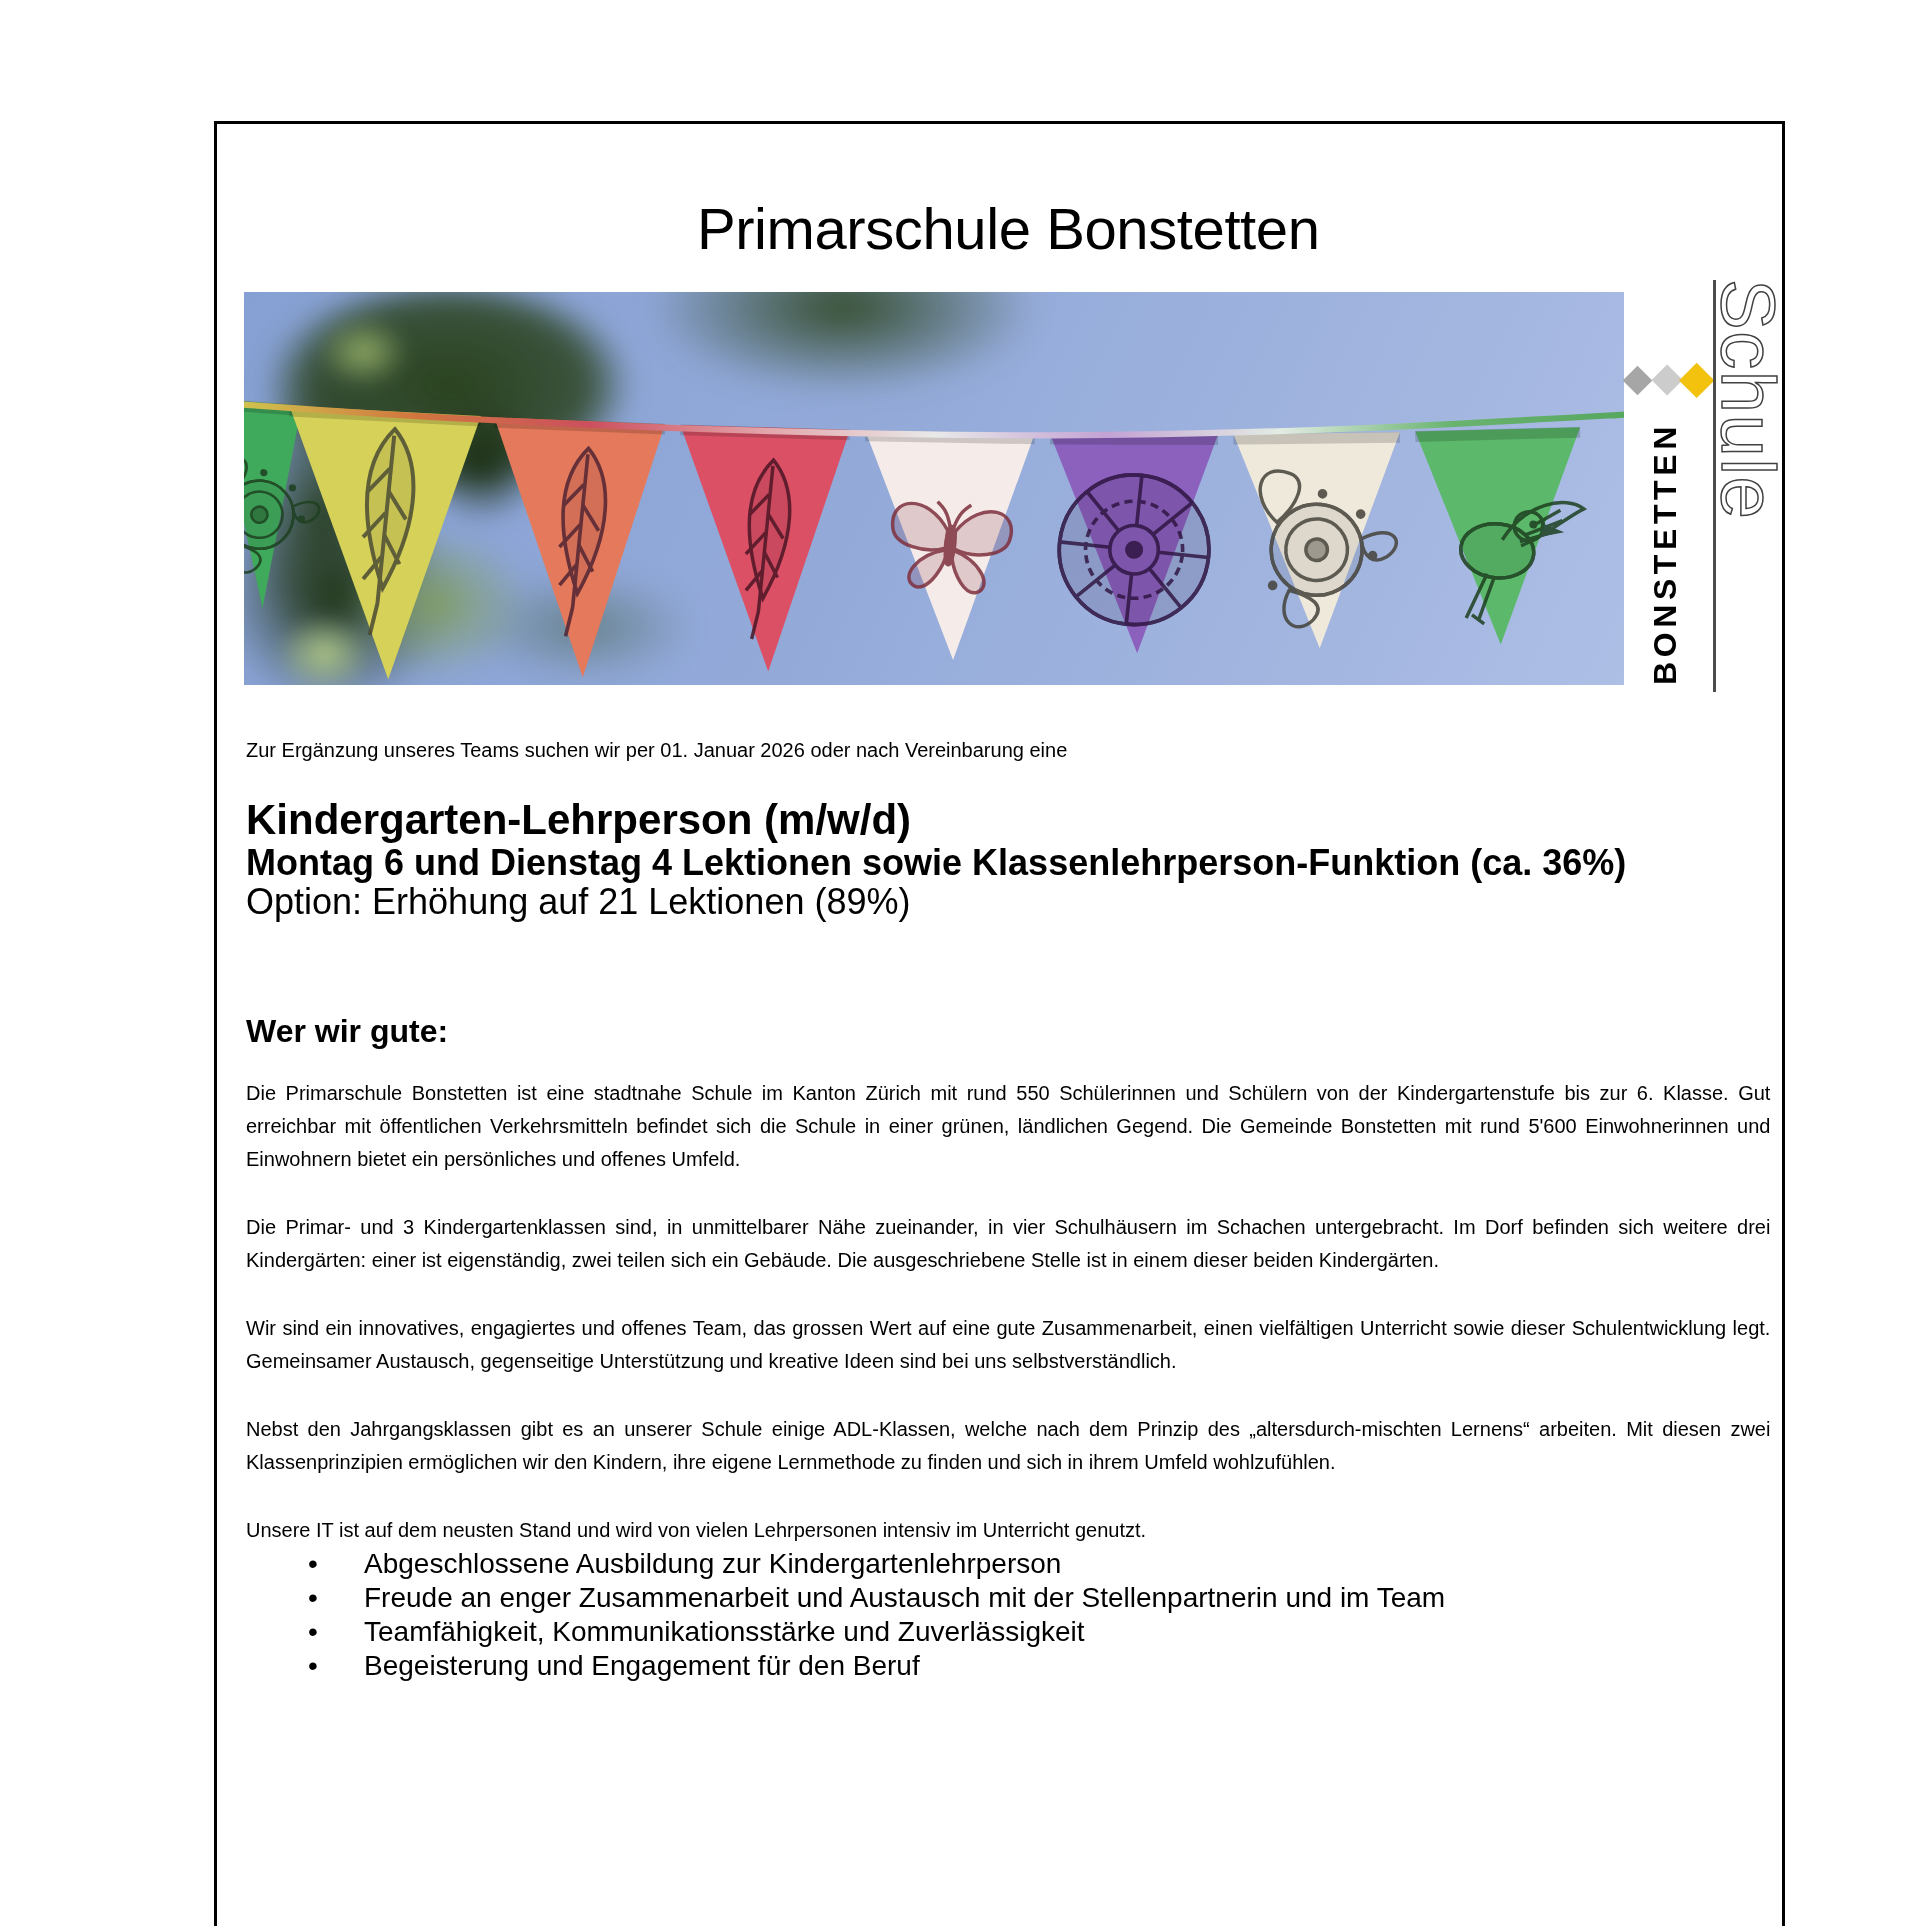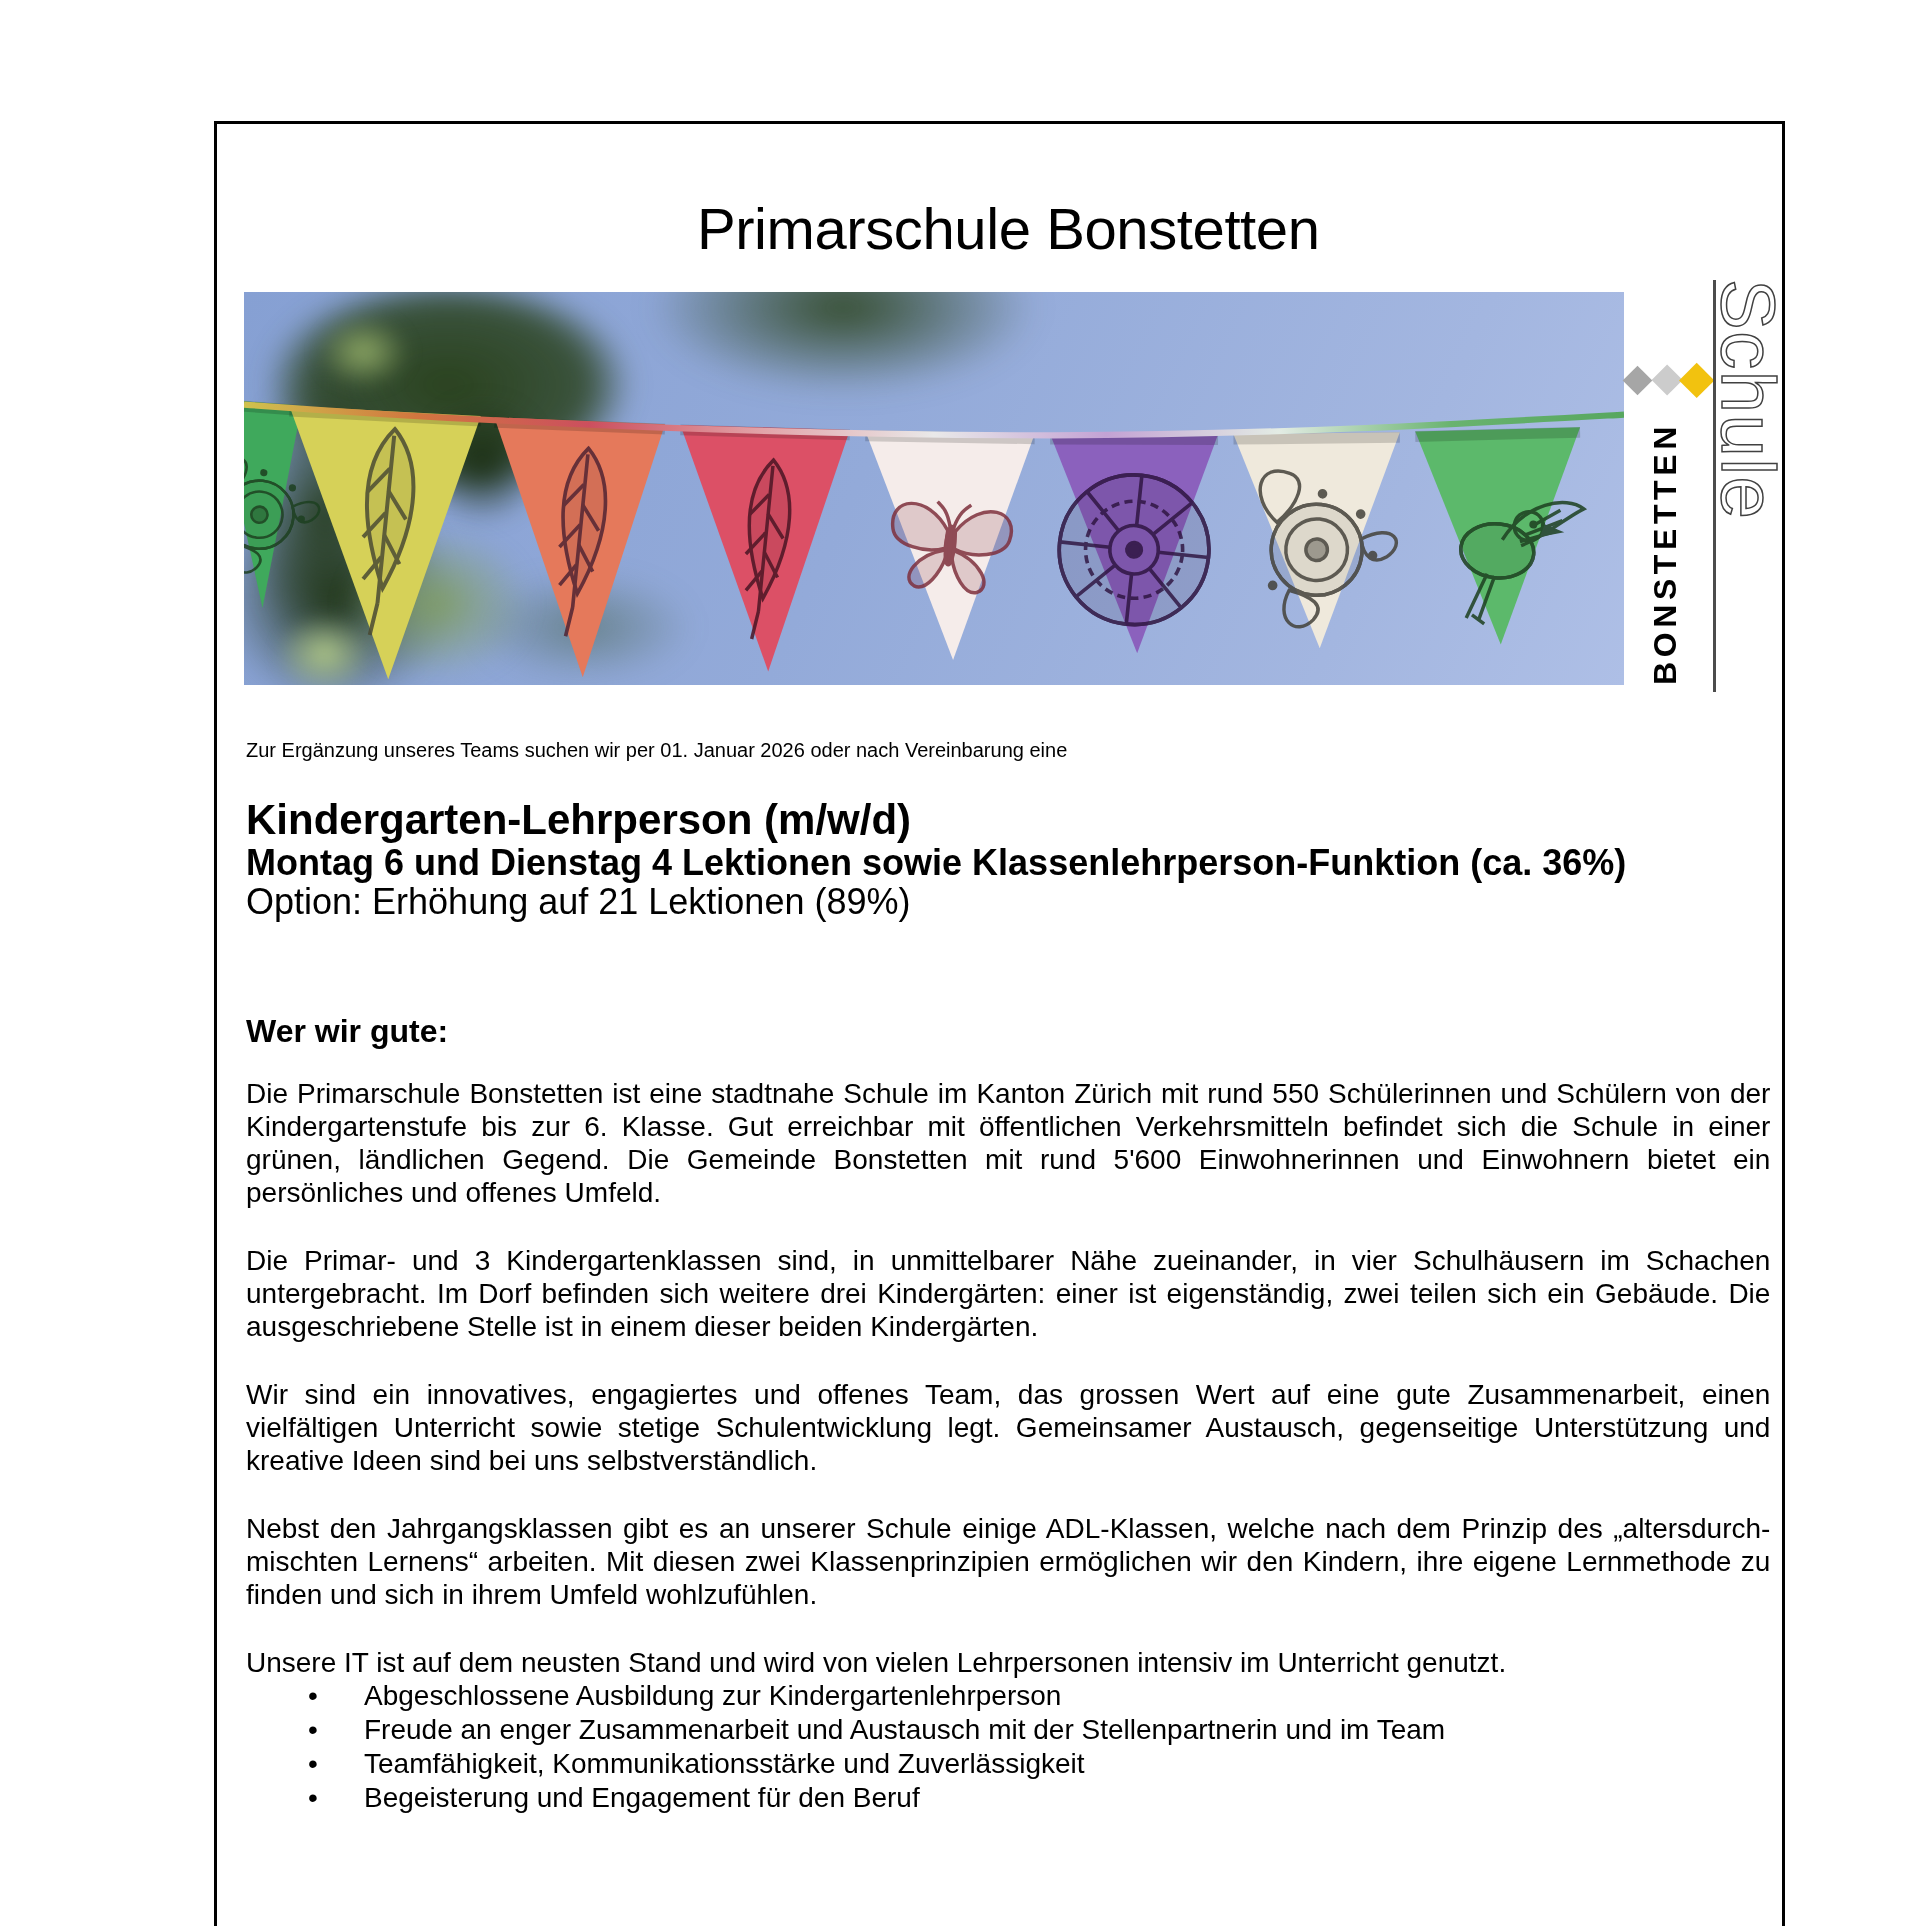--- a/index.html
+++ b/index.html
@@ -45,21 +45,21 @@
           writing-mode:vertical-rl;text-orientation:sideways;font-size:76px;line-height:54px;
           color:transparent;-webkit-text-stroke:1.5px #414141;letter-spacing:1.5px;}
 
   .intro{margin:49px 11.6px 0 29px;font-size:20px;line-height:33px;}
   .job1{margin:29px 11.6px 0 29px;font-size:42px;line-height:47px;font-weight:bold;}
   .job2{margin:0 11.6px 0 29px;font-size:36px;line-height:39px;font-weight:bold;}
   .job3{margin:0 11.6px 0 29px;font-size:36px;line-height:39px;font-weight:normal;}
   h4{margin:0 11.6px 0 29px;font-size:32px;line-height:37px;font-weight:bold;}
   .h-who{margin-top:92px;}
   .h-profile{margin-top:39px;}
-  .para{margin:35px 11.6px 0 29px;font-size:28px;line-height:33px;text-align:justify;}
+  .para{margin:35px 11.6px 0 29px;font-size:20px;line-height:33px;text-align:justify;}
   .para:first-child{margin-top:27px;}
   ul.blist{margin:0 11.6px 0 91px;padding:0;list-style:none;}
   ul.blist li{position:relative;padding-left:56px;font-size:28px;line-height:34px;}
   ul.blist li::before{content:"\2022";position:absolute;left:0;top:0;font-size:28px;}
 </style>
 </head>
 <body>
 
 <div class="canvas">
   <div class="frame">
@@ -192,21 +192,21 @@
     <p class="intro">Zur Ergänzung unseres Teams suchen wir per 01. Januar 2026 oder nach Vereinbarung eine</p>
 
     <h2 class="job1">Kindergarten-Lehrperson (m/w/d)</h2>
     <h3 class="job2">Montag 6 und Dienstag 4 Lektionen sowie Klassenlehrperson-Funktion (ca. 36%)</h3>
     <p class="job3">Option: Erhöhung auf 21 Lektionen (89%)</p>
 
     <h4 class="h-who">Wer wir gute:</h4>
     <div>
         <p class="para">Die Primarschule Bonstetten ist eine stadtnahe Schule im Kanton Zürich mit rund 550 Schülerinnen und Schülern von der Kindergartenstufe bis zur 6. Klasse. Gut erreichbar mit öffentlichen Verkehrsmitteln befindet sich die Schule in einer grünen, ländlichen Gegend. Die Gemeinde Bonstetten mit rund 5'600 Einwohnerinnen und Einwohnern bietet ein persönliches und offenes Umfeld.</p>
         <p class="para">Die Primar- und 3 Kindergartenklassen sind, in unmittelbarer Nähe zueinander, in vier Schulhäusern im Schachen untergebracht. Im Dorf befinden sich weitere drei Kindergärten: einer ist eigenständig, zwei teilen sich ein Gebäude. Die ausgeschriebene Stelle ist in einem dieser beiden Kindergärten.</p>
-        <p class="para">Wir sind ein innovatives, engagiertes und offenes Team, das grossen Wert auf eine gute Zusammenarbeit, einen vielfältigen Unterricht sowie stetige Schulentwicklung legt. Gemeinsamer Austausch, gegenseitige Unterstützung und kreative Ideen sind bei uns selbstverständlich.</p>
+        <p class="para">Wir sind ein innovatives, engagiertes und offenes Team, das grossen Wert auf eine gute Zusammenarbeit, einen vielfältigen Unterricht sowie dieser Schulentwicklung legt. Gemeinsamer Austausch, gegenseitige Unterstützung und kreative Ideen sind bei uns selbstverständlich.</p>
         <p class="para">Nebst den Jahrgangsklassen gibt es an unserer Schule einige ADL-Klassen, welche nach dem Prinzip des „altersdurch-mischten Lernens“ arbeiten. Mit diesen zwei Klassenprinzipien ermöglichen wir den Kindern, ihre eigene Lernmethode zu finden und sich in ihrem Umfeld wohlzufühlen.</p>
         <p class="para">Unsere IT ist auf dem neusten Stand und wird von vielen Lehrpersonen intensiv im Unterricht genutzt.</p>
       </div>
 
     <ul class="blist">
         <li>Abgeschlossene Ausbildung zur Kindergartenlehrperson</li>
         <li>Freude an enger Zusammenarbeit und Austausch mit der Stellenpartnerin und im Team</li>
         <li>Teamfähigkeit, Kommunikationsstärke und Zuverlässigkeit</li>
         <li>Begeisterung und Engagement für den Beruf</li>
       </ul>

